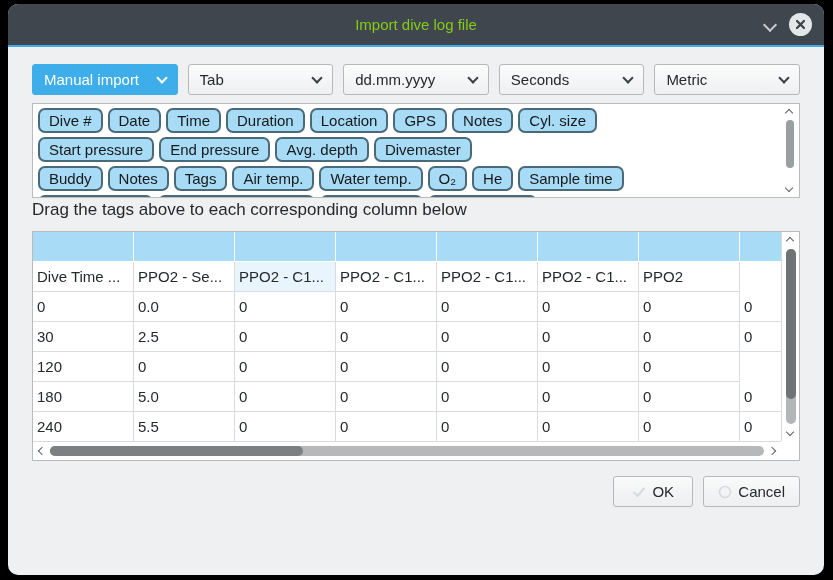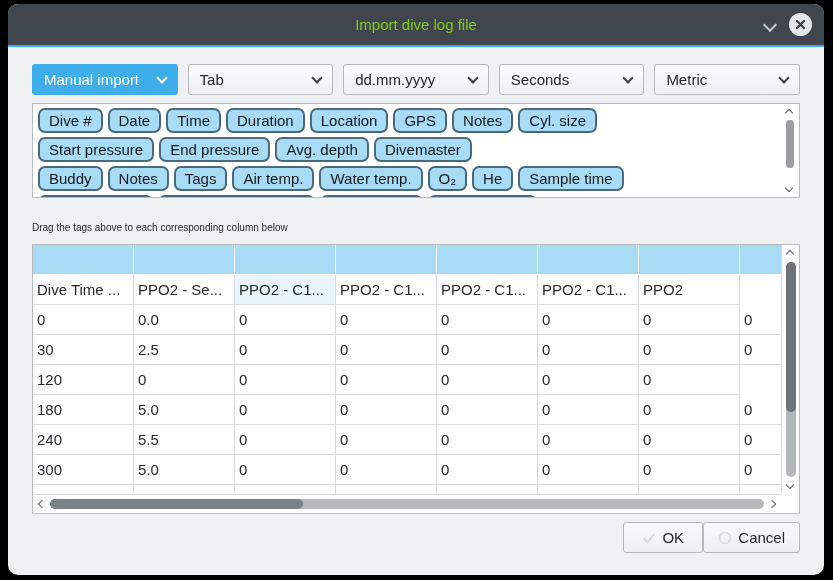--- a/index.html
+++ b/index.html
@@ -52,24 +52,24 @@
     background:#a7dbf6; border:2px solid #4a6a7a; border-radius:7px;
     padding:0 9px; font-size:15px; color:#17191a; white-space:nowrap;
     cursor:grab; }
   .tags-scroll { position:absolute; top:2px; right:2px; bottom:2px; width:14px; }
   .tags-scroll .chev.up   { position:absolute; top:4px; left:3px; }
   .tags-scroll .chev.down { position:absolute; bottom:4px; left:3px; }
   .tags-thumb { position:absolute; top:14px; left:3px; width:8px; height:48px;
     background:#9a9ea0; border-radius:4px; }
 
   
-  .instruction { margin-top:24px; font-size:10px; color:#26292c; }
-
-  
-  .table-frame { position:relative; margin-top:11px; height:270px;
+  .instruction { margin-top:2px; font-size:17px; color:#26292c; }
+
+  
+  .table-frame { position:relative; margin-top:11px; height:230px;
     background:#fff; border:1px solid #b9bcbd; }
   .tbl-viewport { position:absolute; left:0; top:0; right:18px; bottom:19px;
     overflow:hidden; }
   .tbl-content { width:808px; }
   .drop-row { display:flex; height:30px; border-bottom:1px solid #fff; }
   .drop-cell { width:101px; height:100%; background:#a7dbf6;
     border-right:1px solid #fdfdfd; }
   .header-row { display:flex; height:30px; }
   .hcell { width:101px; height:100%; border-right:1px solid #dadbdc;
     border-bottom:1px solid #dadbdc; font-size:15px; color:#26292c;
@@ -93,21 +93,21 @@
   .h-scroll { position:absolute; left:0; right:18px; bottom:0; height:19px;
     border-top:1px solid #dadbdc; }
   .h-scroll .chev.left  { position:absolute; left:6px; top:6px; }
   .h-scroll .chev.right { position:absolute; right:6px; top:6px; }
   .h-track { position:absolute; left:17px; right:17px; top:4px; height:10px;
     background:#b6b8b9; border-radius:5px; }
   .h-thumb { position:absolute; left:17px; top:4px; width:253px; height:10px;
     background:#7d8082; border-radius:5px; }
 
   
-  .btn-row { display:flex; justify-content:flex-end; margin-top:8px; }
+  .btn-row { display:flex; justify-content:flex-end; gap:10px; margin-top:15px; }
   .btn { display:flex; align-items:center; justify-content:center; gap:6px;
     height:31px; min-width:80px; padding:0 14px;
     background:linear-gradient(180deg,#f9fafa,#edeff0);
     border:1px solid #b6b9bb; border-radius:3px;
     font-family:"Liberation Sans", sans-serif; font-size:15px; color:#26292c;
     cursor:pointer; }
 </style>
 </head>
 <body>
 

